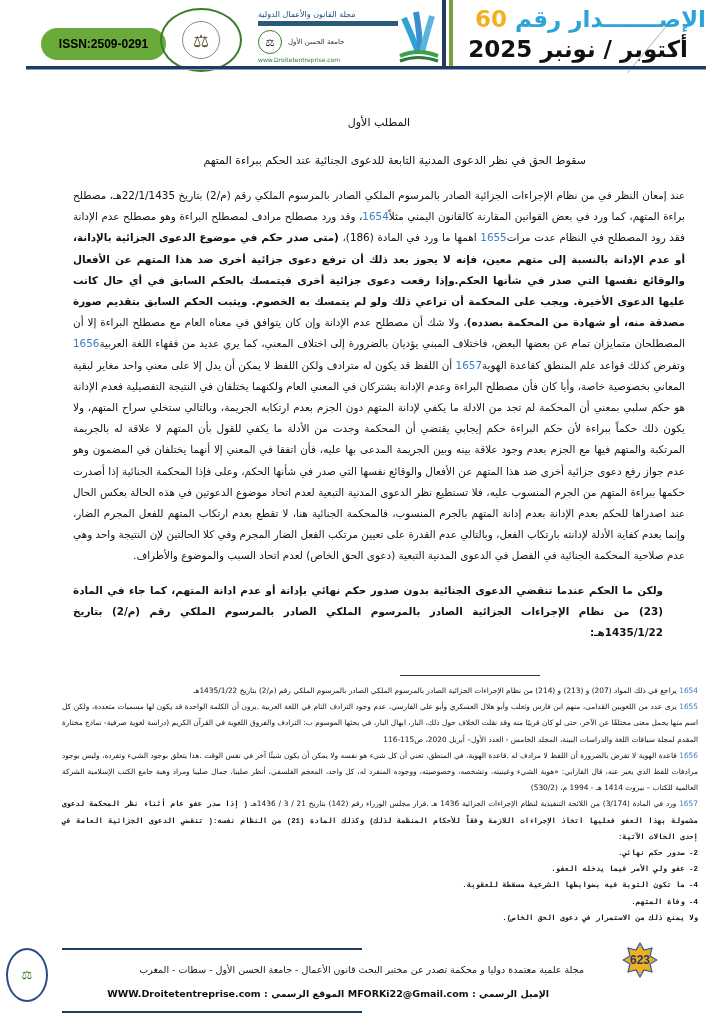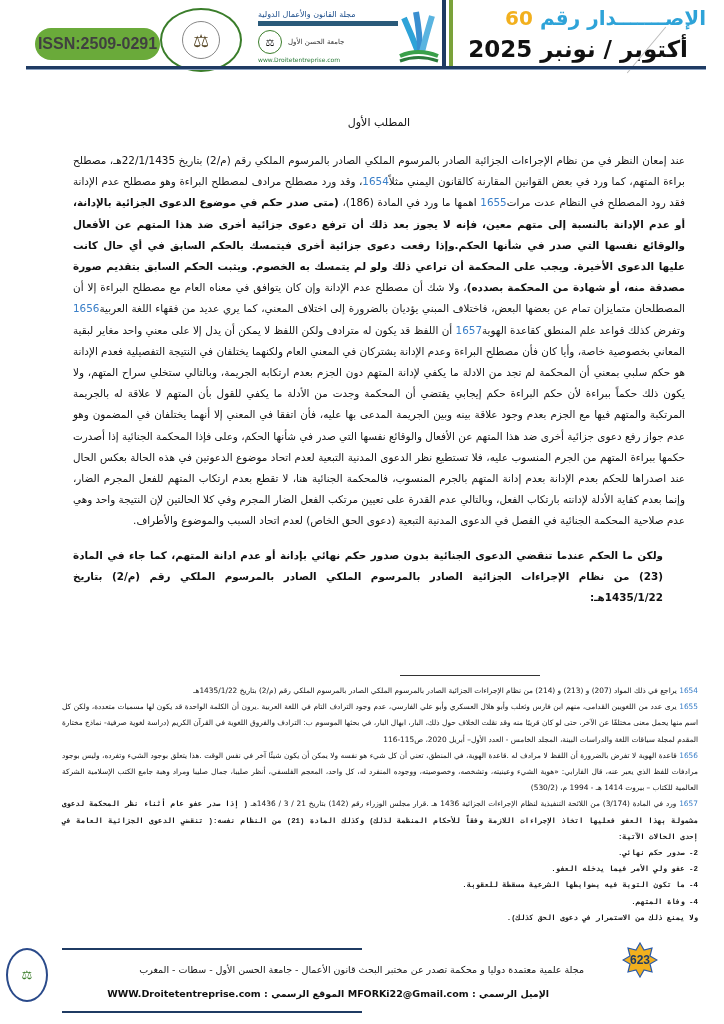--- a/index.html
+++ b/index.html
@@ -1,40 +1,40 @@
 <!DOCTYPE html>
 <html><head>
 <meta charset="utf-8">
 <style>
   html, body { margin:0; padding:0; background:#ffffff; }
   body { width:724px; height:1024px; position:relative; overflow:hidden;
          font-family:"DejaVu Sans", sans-serif; color:#111; }
   .header { position:absolute; left:0; top:0; width:724px; height:90px; }
-  .issn { position:absolute; left:35px; top:28px; width:125px; height:32px;
-          background:#6aaa3a; border-radius:16px; color:#404040;
-          font-family:"Liberation Sans", sans-serif; font-size:16px; font-weight:bold;
+  .issn { position:absolute; left:41px; top:28px; width:125px; height:32px;
+          background:#6aaa3a; border-radius:16px; color:#000000;
+          font-family:"Liberation Sans", sans-serif; font-size:12px; font-weight:bold;
           display:flex; align-items:center; justify-content:center; }
   .lab-logo { position:absolute; left:160px; top:8px; width:82px; height:64px;
           border:2px solid #3a7d2a; border-radius:50%; box-sizing:border-box;
           display:flex; align-items:center; justify-content:center; }
   .lab-logo .inner { width:36px; height:36px; border:1px solid #888; border-radius:50%;
           display:flex; align-items:center; justify-content:center; font-size:18px; color:#5a4a2a; }
   .journal-banner { position:absolute; left:258px; top:10px; width:140px; height:52px; }
   .journal-banner .t1 { font-size:8px; color:#1a4c8a; text-align:left; direction:rtl; }
   .journal-banner .t2 { height:5px; background:#2a5a7a; margin-top:2px; }
   .journal-banner .mini { display:flex; gap:6px; margin-top:4px; align-items:center; }
   .mini-seal { width:22px; height:22px; border:1px solid #3a7d2a; border-radius:50%; font-size:10px;
           display:flex; align-items:center; justify-content:center; }
   .mini-uni { font-size:7px; color:#333; }
   .journal-banner .url { font-size:6px; color:#2a7a3a; margin-top:2px; }
   .book-logo { position:absolute; left:398px; top:6px; width:42px; height:60px; }
   .vbar1 { position:absolute; left:442px; top:0; width:4px; height:70px; background:#1f3b63; }
   .vbar2 { position:absolute; left:449px; top:0; width:4px; height:70px; background:#7aa23a; }
   .issue { position:absolute; right:18px; top:6px; direction:rtl; text-align:right;
-           font-family:"DejaVu Sans", sans-serif; font-size:20px; font-weight:bold; color:#2ea3d8;margin-left:20px; }
+           font-family:"DejaVu Sans", sans-serif; font-size:23px; font-weight:bold; color:#2ea3d8;margin-left:20px; }
   .issue .num { color:#f2b01e; }
   .date { position:absolute; right:36px; top:36px; direction:rtl; text-align:right;
           font-family:"DejaVu Sans", sans-serif; font-size:23px; font-weight:bold; color:#111; }
   .diag { position:absolute; left:646px; top:20px; width:1px; height:60px; background:#bbb; transform:rotate(40deg); }
   .hr-top { position:absolute; left:26px; top:66px; width:680px; height:3px; background:#1f3b63; }
   .hr-top2 { position:absolute; left:26px; top:69px; width:680px; height:1px; background:#8aa0c0; }
 
   .content { position:absolute; left:60px; right:26px; top:96px; direction:rtl;
              font-family:"DejaVu Sans", sans-serif; font-size:10.4px; line-height:21.2px; text-align:justify; }
   .content h2 { margin:16px; font-size:11px; font-weight:normal; text-align:center; line-height:22px; }
@@ -97,35 +97,36 @@
   </div>
   <div class="date">أكتوبر / نونبر 2025</div>
   <div class="diag"></div>
 
   <div class="hr-top"></div>
   <div class="hr-top2"></div>
 </div>
 
 <div class="content">
   <h2>المطلب الأول</h2>
+  <h3>سقوط الحق في نظر الدعوى المدنية التابعة للدعوى الجنائية عند الحكم ببراءة المتهم</h3>
   <p><span>عند إمعان النظر في من نظام الإجراءات الجزائية الصادر بالمرسوم الملكي الصادر بالمرسوم الملكي رقم (م/2) بتاريخ 22/1/1435هـ، مصطلح براءة المتهم، كما ورد في بعض القوانين المقارنة كالقانون اليمني مثلاً</span><span class="fn-ref">1654</span><span>، وقد ورد مصطلح مرادف لمصطلح البراءة وهو مصطلح عدم الإدانة فقد رود المصطلح في النظام عدت مرات</span><span class="fn-ref">1655</span><span> اهمها ما ورد في المادة (186)، </span><span class="b">(متى صدر حكم في موضوع الدعوى الجزائية بالإدانة، أو عدم الإدانة بالنسبة إلى متهم معين، فإنه لا يجوز بعد ذلك أن ترفع دعوى جزائية أخرى ضد هذا المتهم عن الأفعال والوقائع نفسها التي صدر في شأنها الحكم.وإذا رفعت دعوى جزائية أخرى فيتمسك بالحكم السابق في أي حال كانت عليها الدعوى الأخيرة. ويجب على المحكمة أن تراعي ذلك ولو لم يتمسك به الخصوم. ويثبت الحكم السابق بتقديم صورة مصدقة منه، أو شهادة من المحكمة بصدده)</span><span>، ولا شك أن مصطلح عدم الإدانة وإن كان يتوافق في معناه العام مع مصطلح البراءة إلا أن المصطلحان متمايزان تمام عن بعضها البعض، فاختلاف المبني يؤديان بالضرورة إلى اختلاف المعني، كما يري عديد من فقهاء اللغة العربية</span><span class="fn-ref">1656</span><span> وتفرض كذلك قواعد علم المنطق كقاعدة الهوية</span><span class="fn-ref">1657</span><span> أن اللفظ قد يكون له مترادف ولكن اللفظ لا يمكن أن يدل إلا على معني واحد مغاير لبقية المعاني بخصوصية خاصة، وأيا كان فأن مصطلح البراءة وعدم الإدانة يشتركان في المعني العام ولكنهما يختلفان في النتيجة التفصيلية فعدم الإدانة هو حكم سلبي بمعني أن المحكمة لم تجد من الادلة ما يكفي لإدانة المتهم دون الجزم بعدم ارتكابه الجريمة، وبالتالي ستخلي سراح المتهم، ولا يكون ذلك حكماً ببراءة لأن حكم البراءة حكم إيجابي يقتضي أن المحكمة وجدت من الأدلة ما يكفي للقول بأن المتهم لا علاقة له بالجريمة المرتكبة والمتهم فيها مع الجزم بعدم وجود علاقة بينه وبين الجريمة المدعى بها عليه، فأن اتفقا في المعني إلا أنهما يختلفان في المضمون وهو عدم جواز رفع دعوى جزائية أخرى ضد هذا المتهم عن الأفعال والوقائع نفسها التي صدر في شأنها الحكم، وعلى فإذا المحكمة الجنائية إذا أصدرت حكمها ببراءة المتهم من الجرم المنسوب عليه، فلا تستطيع نظر الدعوى المدنية التبعية لعدم اتحاد موضوع الدعوتين في هذه الحالة بعكس الحال عند اصدراها للحكم بعدم الإدانة بعدم إدانة المتهم بالجرم المنسوب، فالمحكمة الجنائية هنا، لا تقطع بعدم ارتكاب المتهم للفعل المجرم الضار، وإنما بعدم كفاية الأدلة لإدانته بارتكاب الفعل، وبالتالي عدم القدرة على تعيين مرتكب الفعل الضار المجرم وفي كلا الحالتين لإن النتيجة واحد وهي عدم صلاحية المحكمة الجنائية في الفصل في الدعوى المدنية التبعية (دعوى الحق الخاص) لعدم اتحاد السبب والموضوع والأطراف.</span></p>
   <p class="indent">ولكن ما الحكم عندما تنقضي الدعوى الجنائية بدون صدور حكم نهائي بإدانة أو عدم ادانة المتهم، كما جاء في المادة (23) من نظام الإجراءات الجزائية الصادر بالمرسوم الملكي الصادر بالمرسوم الملكي رقم (م/2) بتاريخ 1435/1/22هـ:</p>
 </div>
 
 <div class="fn-sep"></div>
 <div class="footnotes">
   <p><span class="fn-ref">1654</span><span> يراجع في ذلك المواد (207) و (213) و (214) من نظام الإجراءات الجزائية الصادر بالمرسوم الملكي الصادر بالمرسوم الملكي رقم (م/2) بتاريخ 1435/1/22هـ</span></p>
   <p><span class="fn-ref">1655</span><span> يرى عدد من اللغويين القدامى، منهم ابن فارس وثعلب وأبو هلال العسكري وأبو علي الفارسي، عدم وجود الترادف التام في اللغة العربية .يرون أن الكلمة الواحدة قد يكون لها مسميات متعددة، ولكن كل اسم منها يحمل معنى مختلفًا عن الآخر، حتى لو كان قريبًا منه وقد نقلت الخلاف حول ذلك، البار، ابهال البار، في بحثها الموسوم ب: الترادف والفروق اللغوية في القرآن الكريم (دراسة لغوية صرفية- نماذج مختارة المقدم لمجلة سياقات اللغة والدراسات البينة، المجلد الخامس - العدد الأول– أبريل 2020، ص115-116</span></p>
   <p><span class="fn-ref">1656</span><span> قاعدة الهوية لا تفرض بالضرورة أن اللفظ لا مرادف له .قاعدة الهوية، في المنطق، تعني أن كل شيء هو نفسه ولا يمكن أن يكون شيئًا آخر في نفس الوقت .هذا يتعلق بوجود الشيء وتفرده، وليس بوجود مرادفات للفظ الذي يعبر عنه، قال الفارابي: «هوية الشيء وعينيته، وتشخصه، وخصوصيته، ووجوده المنفرد له، كل واحد، المعجم الفلسفي، أنظر صليبا، جمال صليبا ومراد وهبة جامع الكتب الإسلامية الشركة العالمية للكتاب – بيروت 1414 هـ - 1994 م، (530/2)</span></p>
   <p><span class="fn-ref">1657</span><span> ورد في المادة (3/174) من اللائحة التنفيذية لنظام الإجراءات الجزائية 1436 هـ .قرار مجلس الوزراء رقم (142) بتاريخ 21 / 3 / 1436هـ </span><span class="b">( إذا صدر عفو عام أثناء نظر المحكمة لدعوى مشمولة بهذا العفو فعليها اتخاذ الإجراءات اللازمة وفقاً للأحكام المنظمة لذلك) وكذلك المادة (21) من النظام نفسه:( تنقضي الدعوى الجزائية العامة في إحدى الحالات الآتية:</span></p>
   <p class="b">2- صدور حكم نهائي.</p>
   <p class="b">2- عفو ولي الأمر فيما يدخله العفو.</p>
   <p class="b">4- ما تكون التوبة فيه بضوابطها الشرعية مسقطة للعقوبة.</p>
   <p class="b">4- وفاة المتهم.</p>
-  <p class="b">ولا يمنع ذلك من الاستمرار في دعوى الحق كذلك).</p>
+  <p class="b">ولا يمنع ذلك من الاستمرار في دعوى الحق الخاص).</p>
 </div>
 
 <div class="footer-line1"></div>
 <div class="footer-text1">مجلة علمية معتمدة دوليا و محكمة تصدر عن مختبر البحث قانون الأعمال - جامعة الحسن الأول - سطات - المغرب</div>
 <div class="footer-text2">الإميل الرسمي : MFORKi22@Gmail.com الموقع الرسمي : WWW.Droitetentreprise.com</div>
 <div class="footer-line2"></div>
 <svg class="page-badge" viewBox="0 0 36 36">
   <polygon points="18,1 22,8 30,6 28,14 35,18 28,22 30,30 22,28 18,35 14,28 6,30 8,22 1,18 8,14 6,6 14,8" fill="#f2b01e" stroke="#2a5aa8" stroke-width="1.2"></polygon>
 </svg>
 <div class="page-num">623</div>

